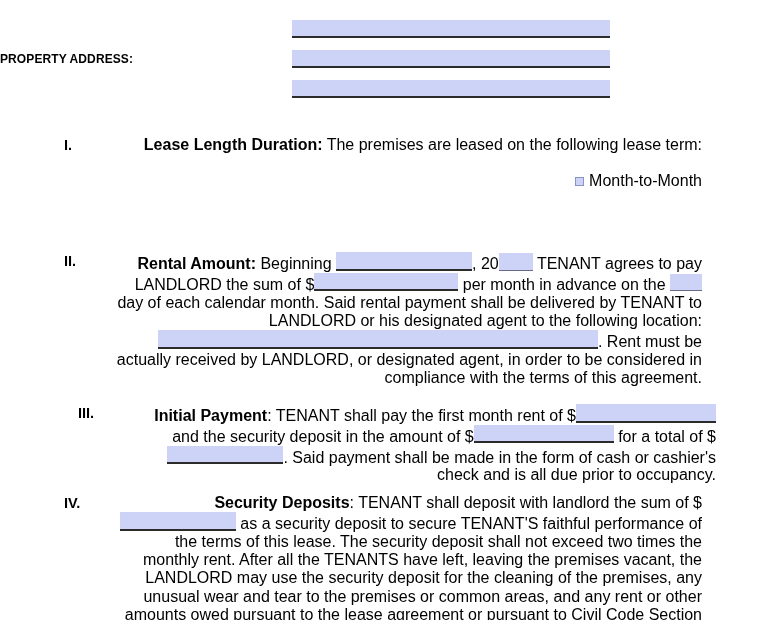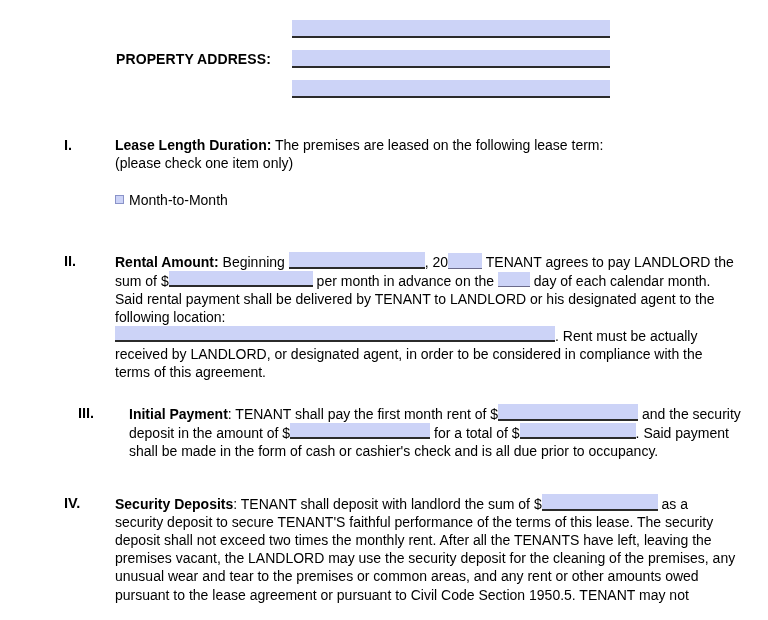--- a/index.html
+++ b/index.html
@@ -46,24 +46,23 @@
     width: 768px;
   }
   .addr-row {
     display: flex;
     align-items: flex-end;
     height: 30px;
   }
   .addr-label {
     width: 292px;
     text-align: left;
-    padding-left: 116px;
     box-sizing: border-box;
     font-weight: bold;
-    font-size: 14px;
+    font-size: 12px;
     letter-spacing: 0.1px;
     line-height: 17px;
   }
   .addr-field {
     width: 318px;
     height: 16px;
     background: #ccd3f7;
     border-bottom: 2px solid #2b2b2b;
   }
 
@@ -79,24 +78,24 @@
     width: 115px;
     flex: 0 0 115px;
     padding-left: 64px;
     box-sizing: border-box;
     font-weight: bold;
     font-size: 14.5px;
     line-height: 18.2px;
   }
   .body {
     flex: 1 1 auto;
-    padding-right: 32px;
-    font-size: 14px;
+    padding-right: 66px;
+    font-size: 16px;
     line-height: 18.2px;
-    text-align: left;
+    text-align: right;
   }
   .body b { font-weight: bold; }
 
   .checkrow {
     display: block;
     line-height: 18.2px;
     white-space: nowrap;
   }
   .checkbox {
     display: inline-block;
@@ -133,21 +132,20 @@
       <div class="addr-label"></div>
       <div class="addr-field"></div>
     </div>
 
   </div>
 
   <div class="section" style="top:136px;">
     <div class="numeral">I.</div>
     <div class="body">
       <b>Lease Length Duration:</b><span> The premises are leased on the following lease term:</span><br>
-      <span>(please check one item only)</span>
 
       <span class="spacer-line"></span>
 
       <span class="checkrow">
         <span class="checkbox"></span><span>Month-to-Month</span>
       </span>
 
 
     </div>
   </div>

